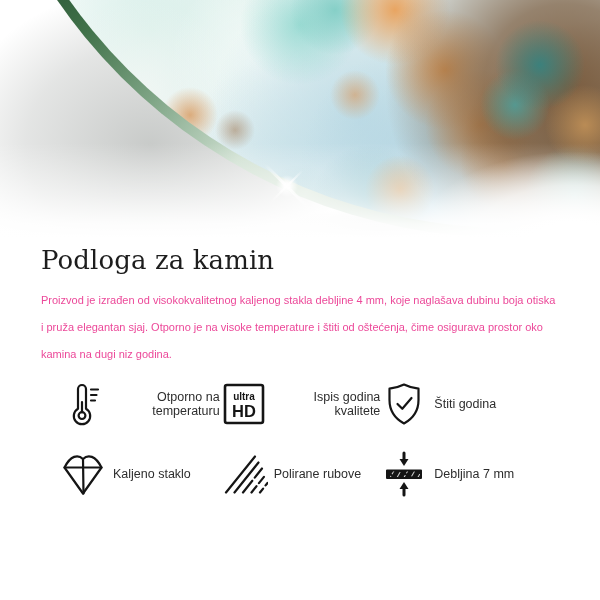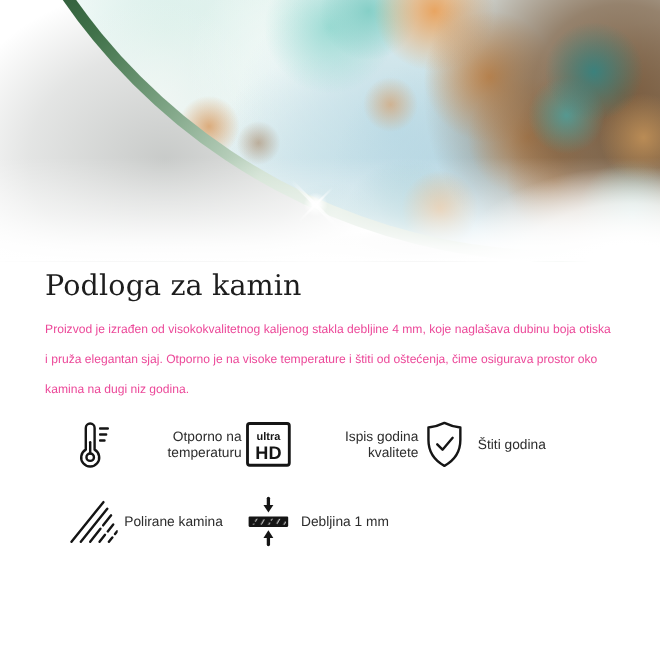--- a/index.html
+++ b/index.html
@@ -128,48 +128,58 @@
       <div class="feature">
         <div class="icon-box">
           <svg class="ic" width="48" height="48" viewBox="0 0 48 48">
             <path d="M24 4.5 C28 6.5 33 8 38.5 8.7 V20 C38.5 31 32.5 38.8 24 43.5 C15.5 38.8 9.5 31 9.5 20 V8.7 C15 8 20 6.5 24 4.5 Z"></path>
             <path d="M17.5 24 l4.8 4.8 L31.5 18"></path>
           </svg>
         </div>
         <span class="feature-label">Štiti godina</span>
       </div>
 
+      <div class="feature">
+        <div class="icon-box">
+          <svg class="ic" width="48" height="48" viewBox="0 0 48 48" stroke-width="2">
+            <path d="M5.5 17.5 C11.5 5.5 19 4 24 9 C29 4 36.5 5.5 42.5 17.5 L24 43.5 Z"></path>
+            <path d="M24 9 L24.5 43.5"></path>
+            <path d="M5.5 17.5 L42.5 17.5"></path>
+          </svg>
+        </div>
+        <span class="feature-label">Kaljeno staklo</span>
+      </div>
 
       <div class="feature">
         <div class="icon-box">
           <svg class="ic" width="48" height="48" viewBox="0 0 48 48" stroke-width="4.4" stroke-linecap="butt">
             <path d="M6 42.5 L35 6.5"></path>
             <path d="M14.5 42.5 L38.5 12.5"></path>
             <path d="M23 42.5 L42 18.5" stroke-dasharray="15 4"></path>
             <path d="M31.5 42.5 L45 25.5" stroke-dasharray="8 4"></path>
             <path d="M40 42.5 L47.5 33" stroke-dasharray="5 4"></path>
           </svg>
         </div>
-        <span class="feature-label">Polirane kamina</span>
+        <span class="feature-label">Polirane rubove</span>
       </div>
 
       <div class="feature">
         <div class="icon-box">
           <svg class="ic" width="48" height="48" viewBox="0 0 48 48">
             <defs>
               <pattern id="hatch" width="6" height="8" patternUnits="userSpaceOnUse" patternTransform="rotate(30)">
                 <rect width="6" height="8" fill="#fff"></rect>
                 <rect width="3" height="8" fill="#151515"></rect>
               </pattern>
             </defs>
             <rect x="7" y="20.5" width="34" height="7.5" fill="url(#hatch)" stroke="#151515" stroke-width="2"></rect>
             <path d="M24 3 v6.5" stroke-width="3"></path>
             <polygon points="19.5,9 28.5,9 24,16" fill="#151515" stroke="none"></polygon>
             <path d="M24 45 v-6.5" stroke-width="3"></path>
             <polygon points="19.5,39 28.5,39 24,32" fill="#151515" stroke="none"></polygon>
           </svg>
         </div>
-        <span class="feature-label">Debljina 1 mm</span>
+        <span class="feature-label">Debljina 7 mm</span>
       </div>
 
     </div>
   </div>
 </div>
 
 </body></html>

